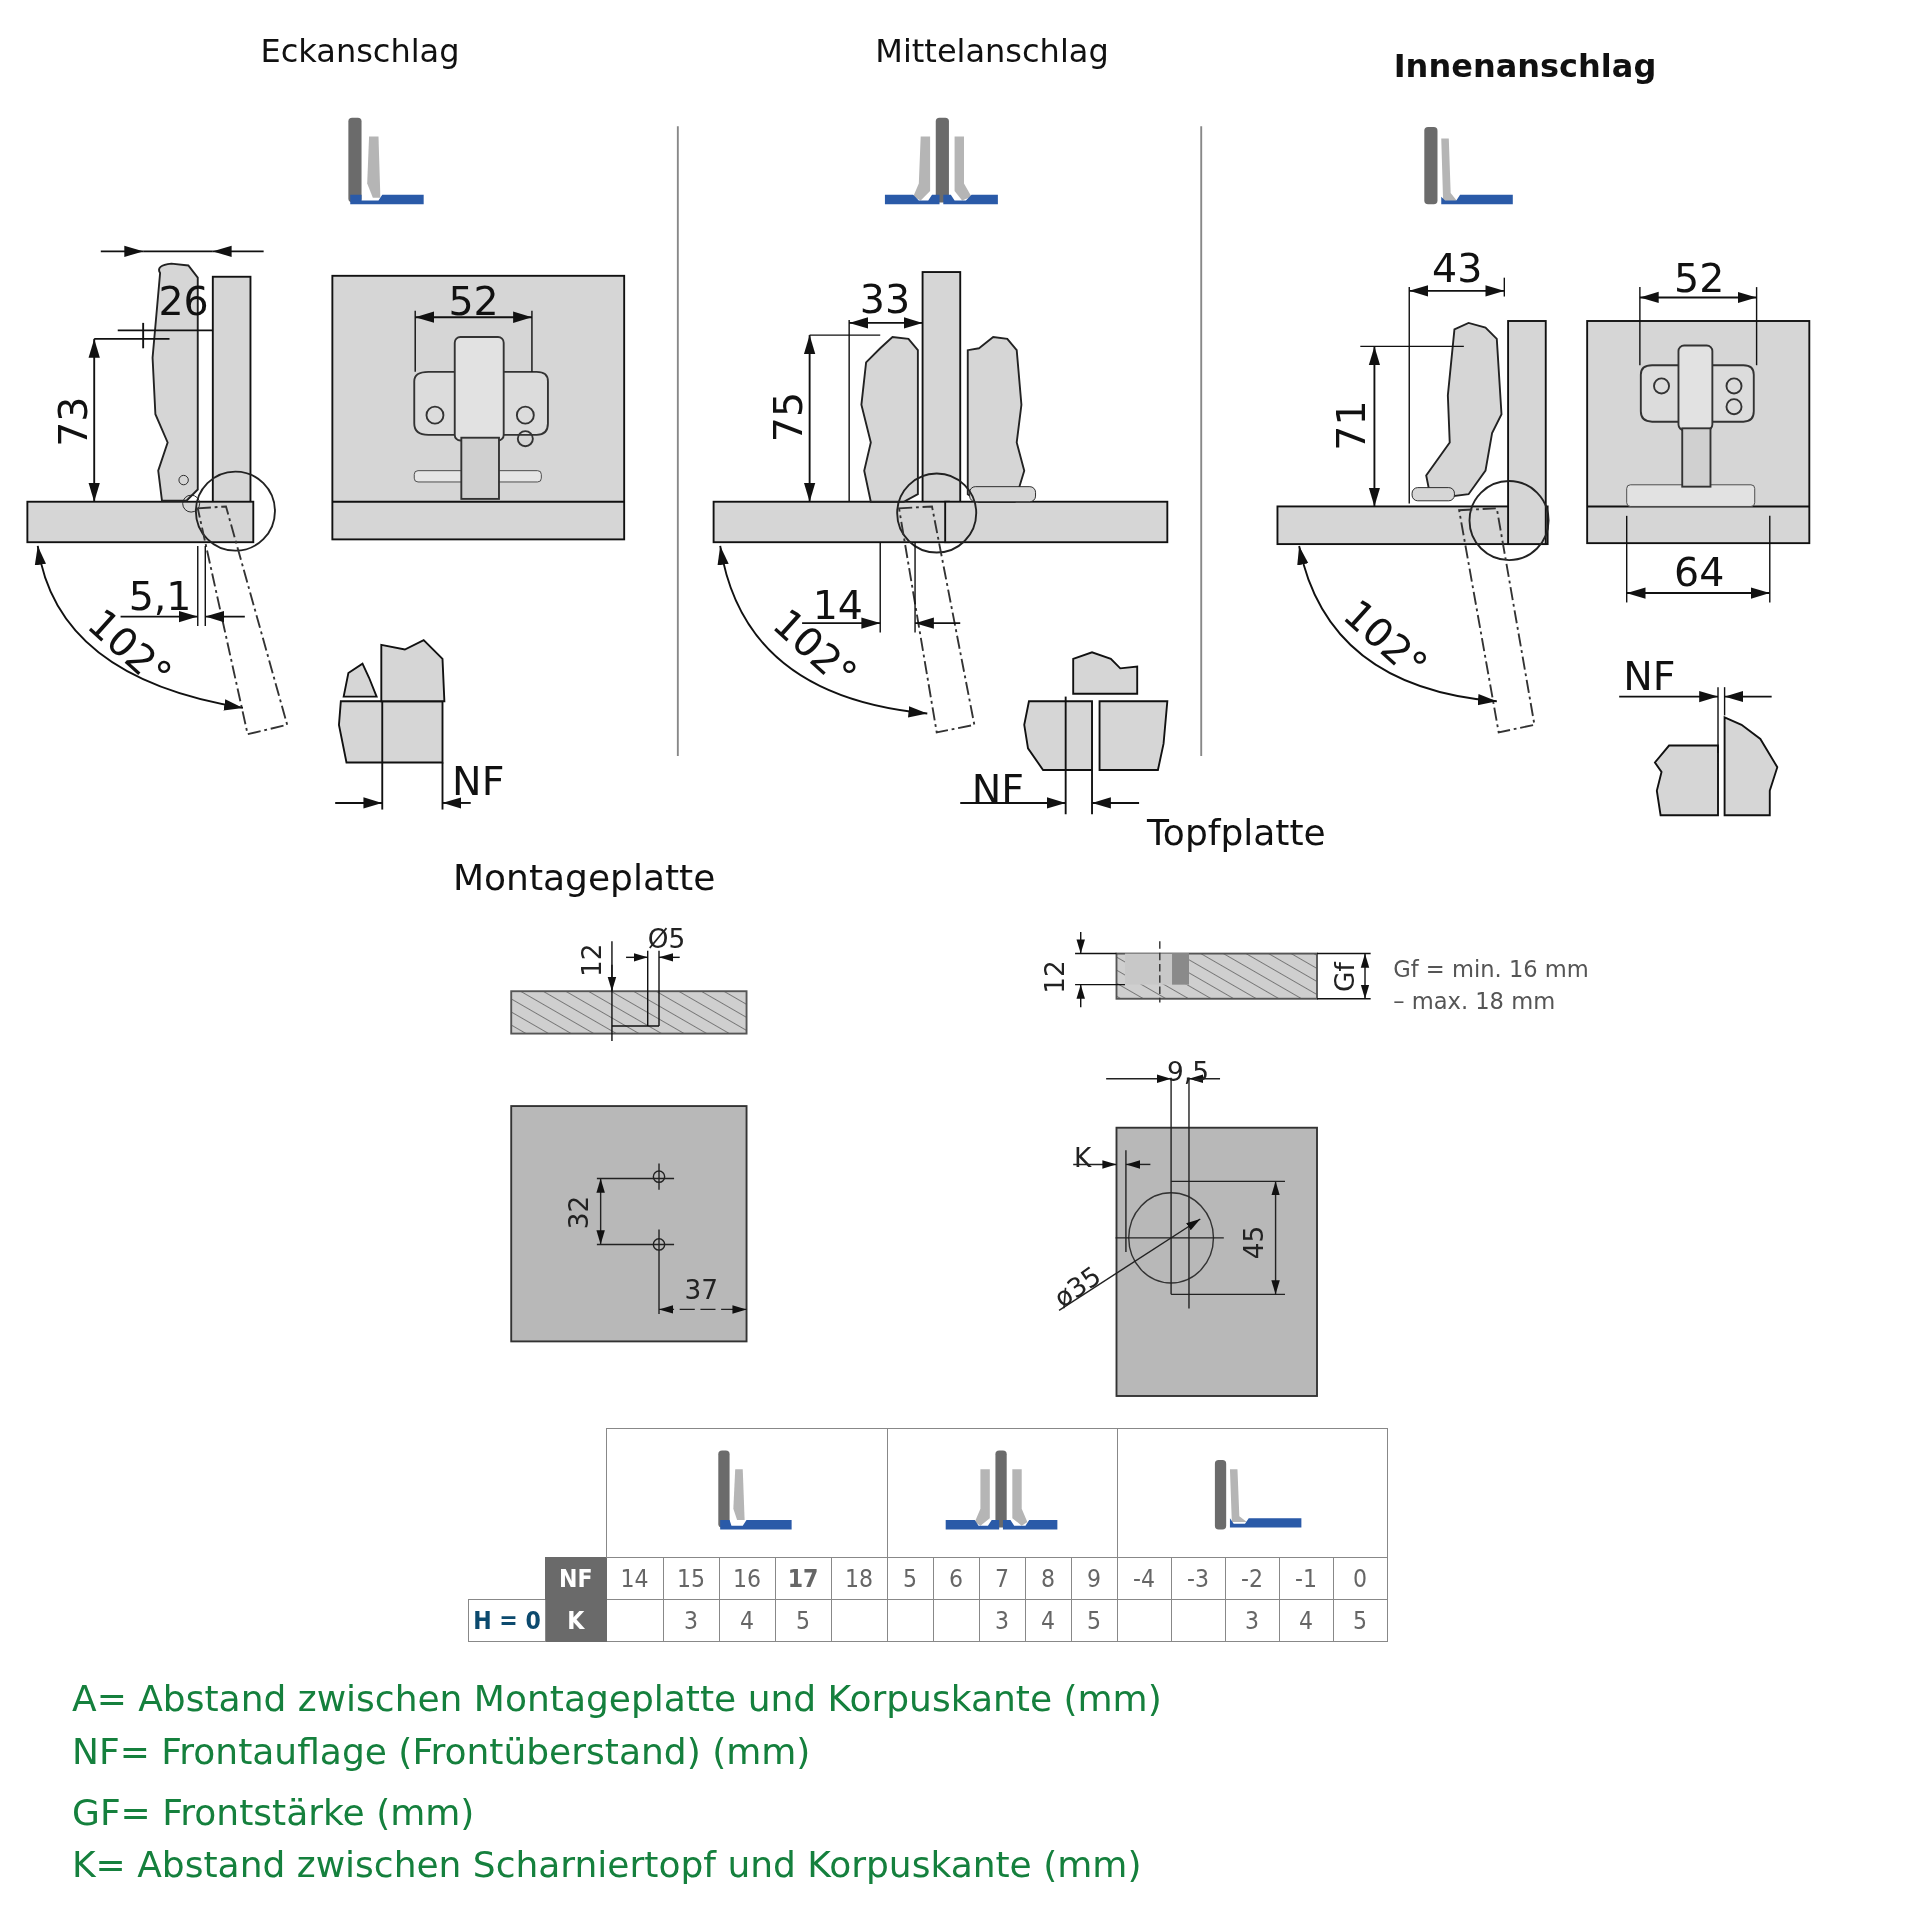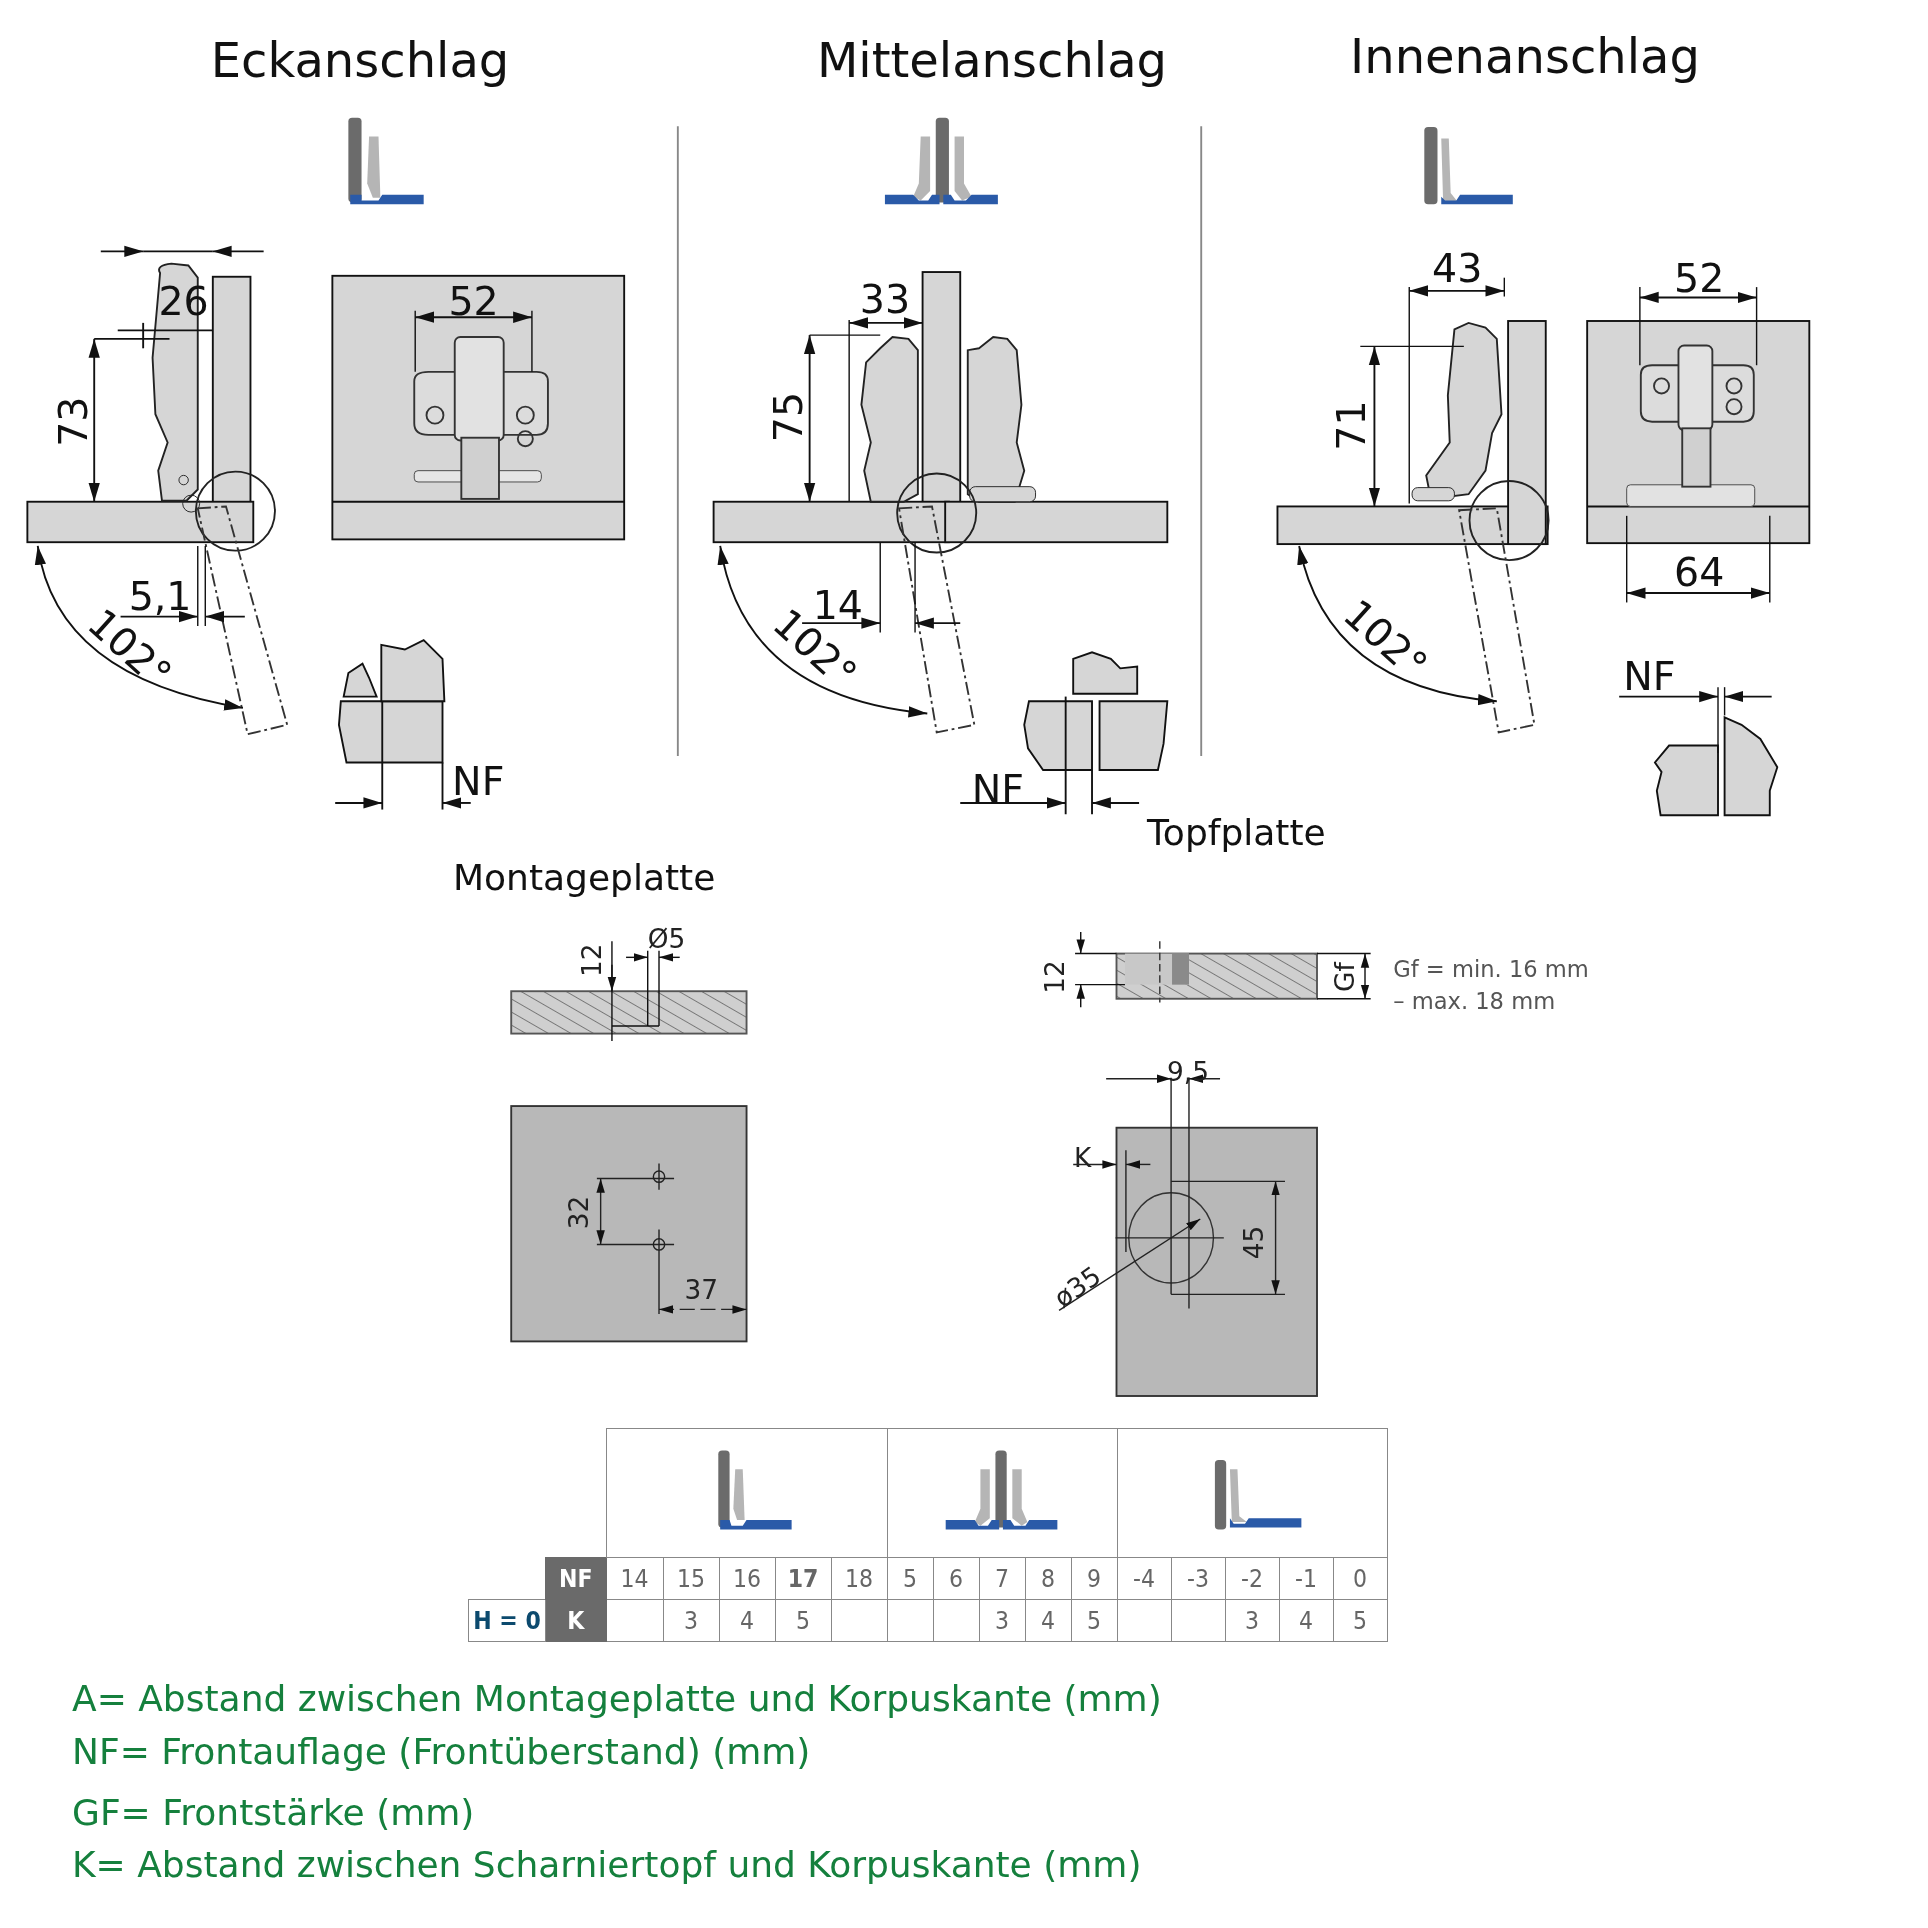--- a/index.html
+++ b/index.html
@@ -1,36 +1,36 @@
 <!DOCTYPE html>
 <html style="font-size:15px"><head>
 <meta charset="utf-8">
 <style>
   html,body{margin:0;padding:0;background:#fff;}
   body{width:1928px;height:1928px;position:relative;overflow:hidden;font-family:"DejaVu Sans",sans-serif;color:#111;}
   .abs{position:absolute;}
-  .title{font-family:"DejaVu Sans",sans-serif;font-size:48px;white-space:nowrap;transform:translateX(-50%);}
+  .title{font-family:"DejaVu Sans",sans-serif;font-size:32px;white-space:nowrap;transform:translateX(-50%);}
   .subtitle{font-family:"DejaVu Sans",sans-serif;font-size:36px;white-space:nowrap;margin-left:17px;}
   svg text{font-family:"DejaVu Sans Condensed","DejaVu Sans",sans-serif;}
   .dim{font-family:"DejaVu Sans",sans-serif;font-size:42px;fill:#111;}
   .dimsm{font-family:"DejaVu Sans",sans-serif;font-size:28px;fill:#222;}
   .note{font-family:"DejaVu Sans",sans-serif;font-size:24px;fill:#555;}
   table.nf{position:absolute;left:468px;top:1428px;border-collapse:collapse;}
   table.nf td{border:1.9px solid #888;text-align:center;font-family:"DejaVu Sans Condensed","DejaVu Sans",sans-serif;font-size:24.5px;color:#666;padding:0;height:41px;}
   table.nf td.hdr{background:#6a6a6a;color:#fff;font-weight:bold;border-color:#6a6a6a;}
   table.nf td.blank{border:none;}
   table.nf td.icon{height:128px;}
   .legend{position:absolute;left:72px;font-family:"DejaVu Sans",sans-serif;font-size:36px;color:#15803d;white-space:nowrap;}
 </style>
 </head>
 <body>
 
 <div class="abs title" style="left:360px;top:32px;">Eckanschlag</div>
 <div class="abs title" style="left:992px;top:32px;">Mittelanschlag</div>
-<div class="abs title" style="left:1525px;top:28px;">Innenanschlag</div>
+<div class="abs title" style="left:1525px;top:47px;font-weight:bold;">Innenanschlag</div>
 
 <svg class="abs" style="left:0;top:0" width="1928" height="1412" viewBox="0 0 2048 1500">
   <defs>
     <pattern id="hatch" patternUnits="userSpaceOnUse" width="12" height="12" patternTransform="rotate(-60)">
       <rect width="12" height="12" fill="#cfcfcf"></rect>
       <line x1="0" y1="0" x2="0" y2="12" stroke="#777" stroke-width="2"></line>
     </pattern>
     <marker id="arr" viewBox="0 0 10 10" refX="10" refY="5" markerWidth="10" markerHeight="10" orient="auto-start-reverse">
       <path d="M0,2 L10,5 L0,8 z" fill="#111"></path>
     </marker>

